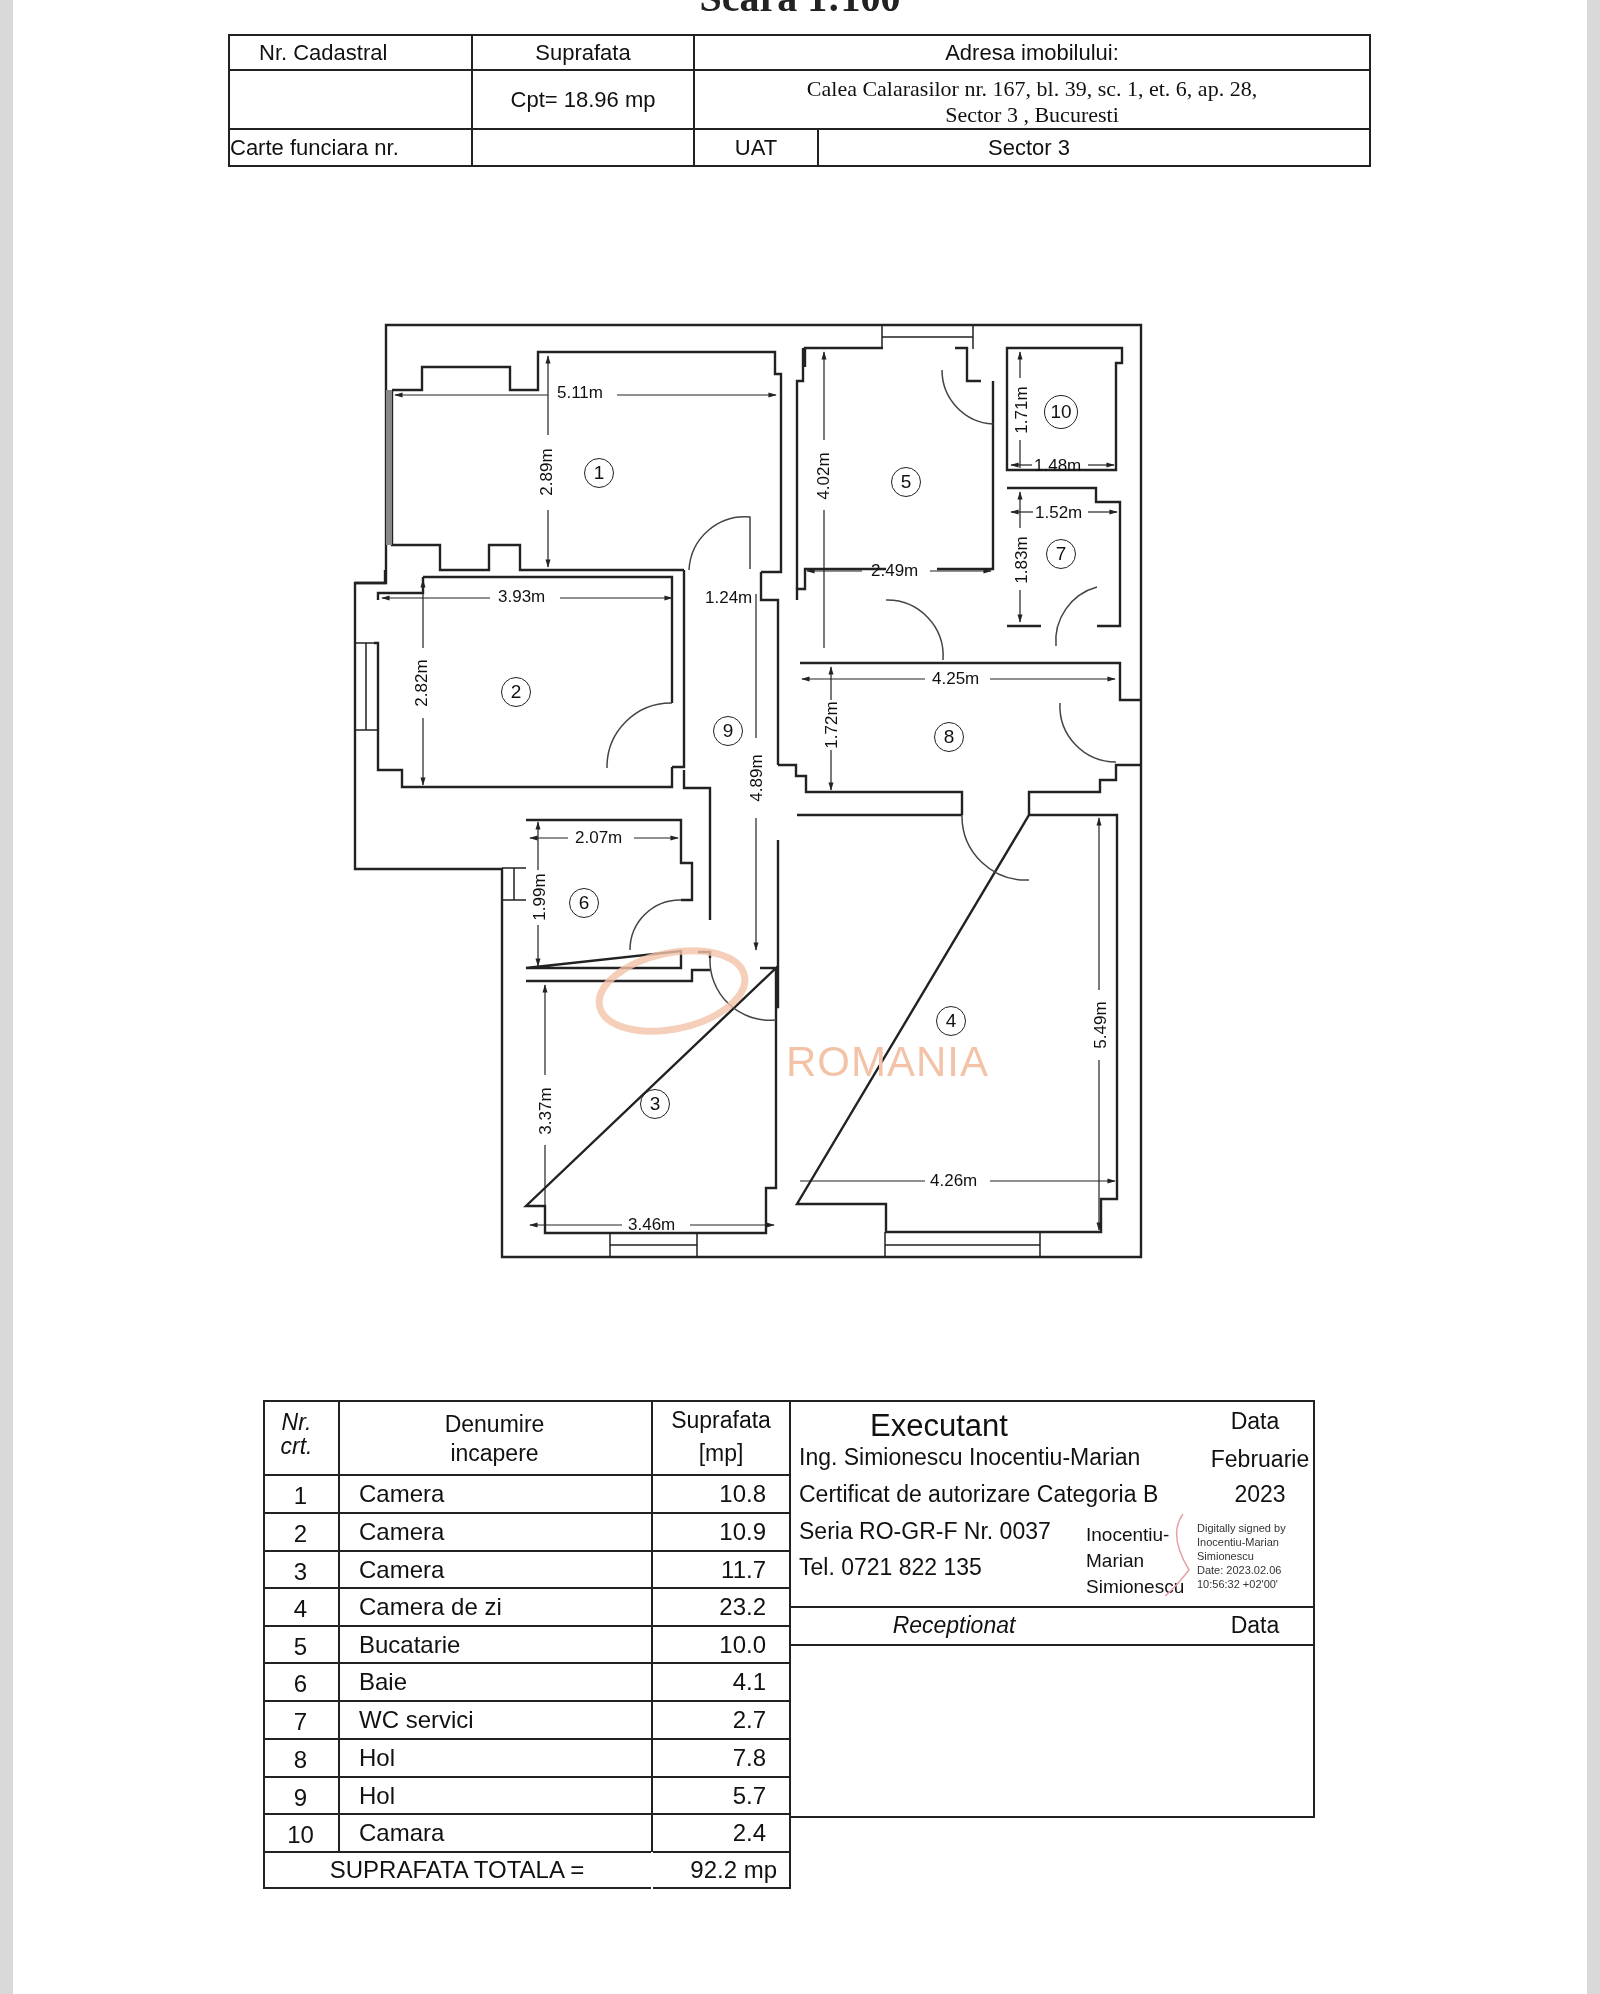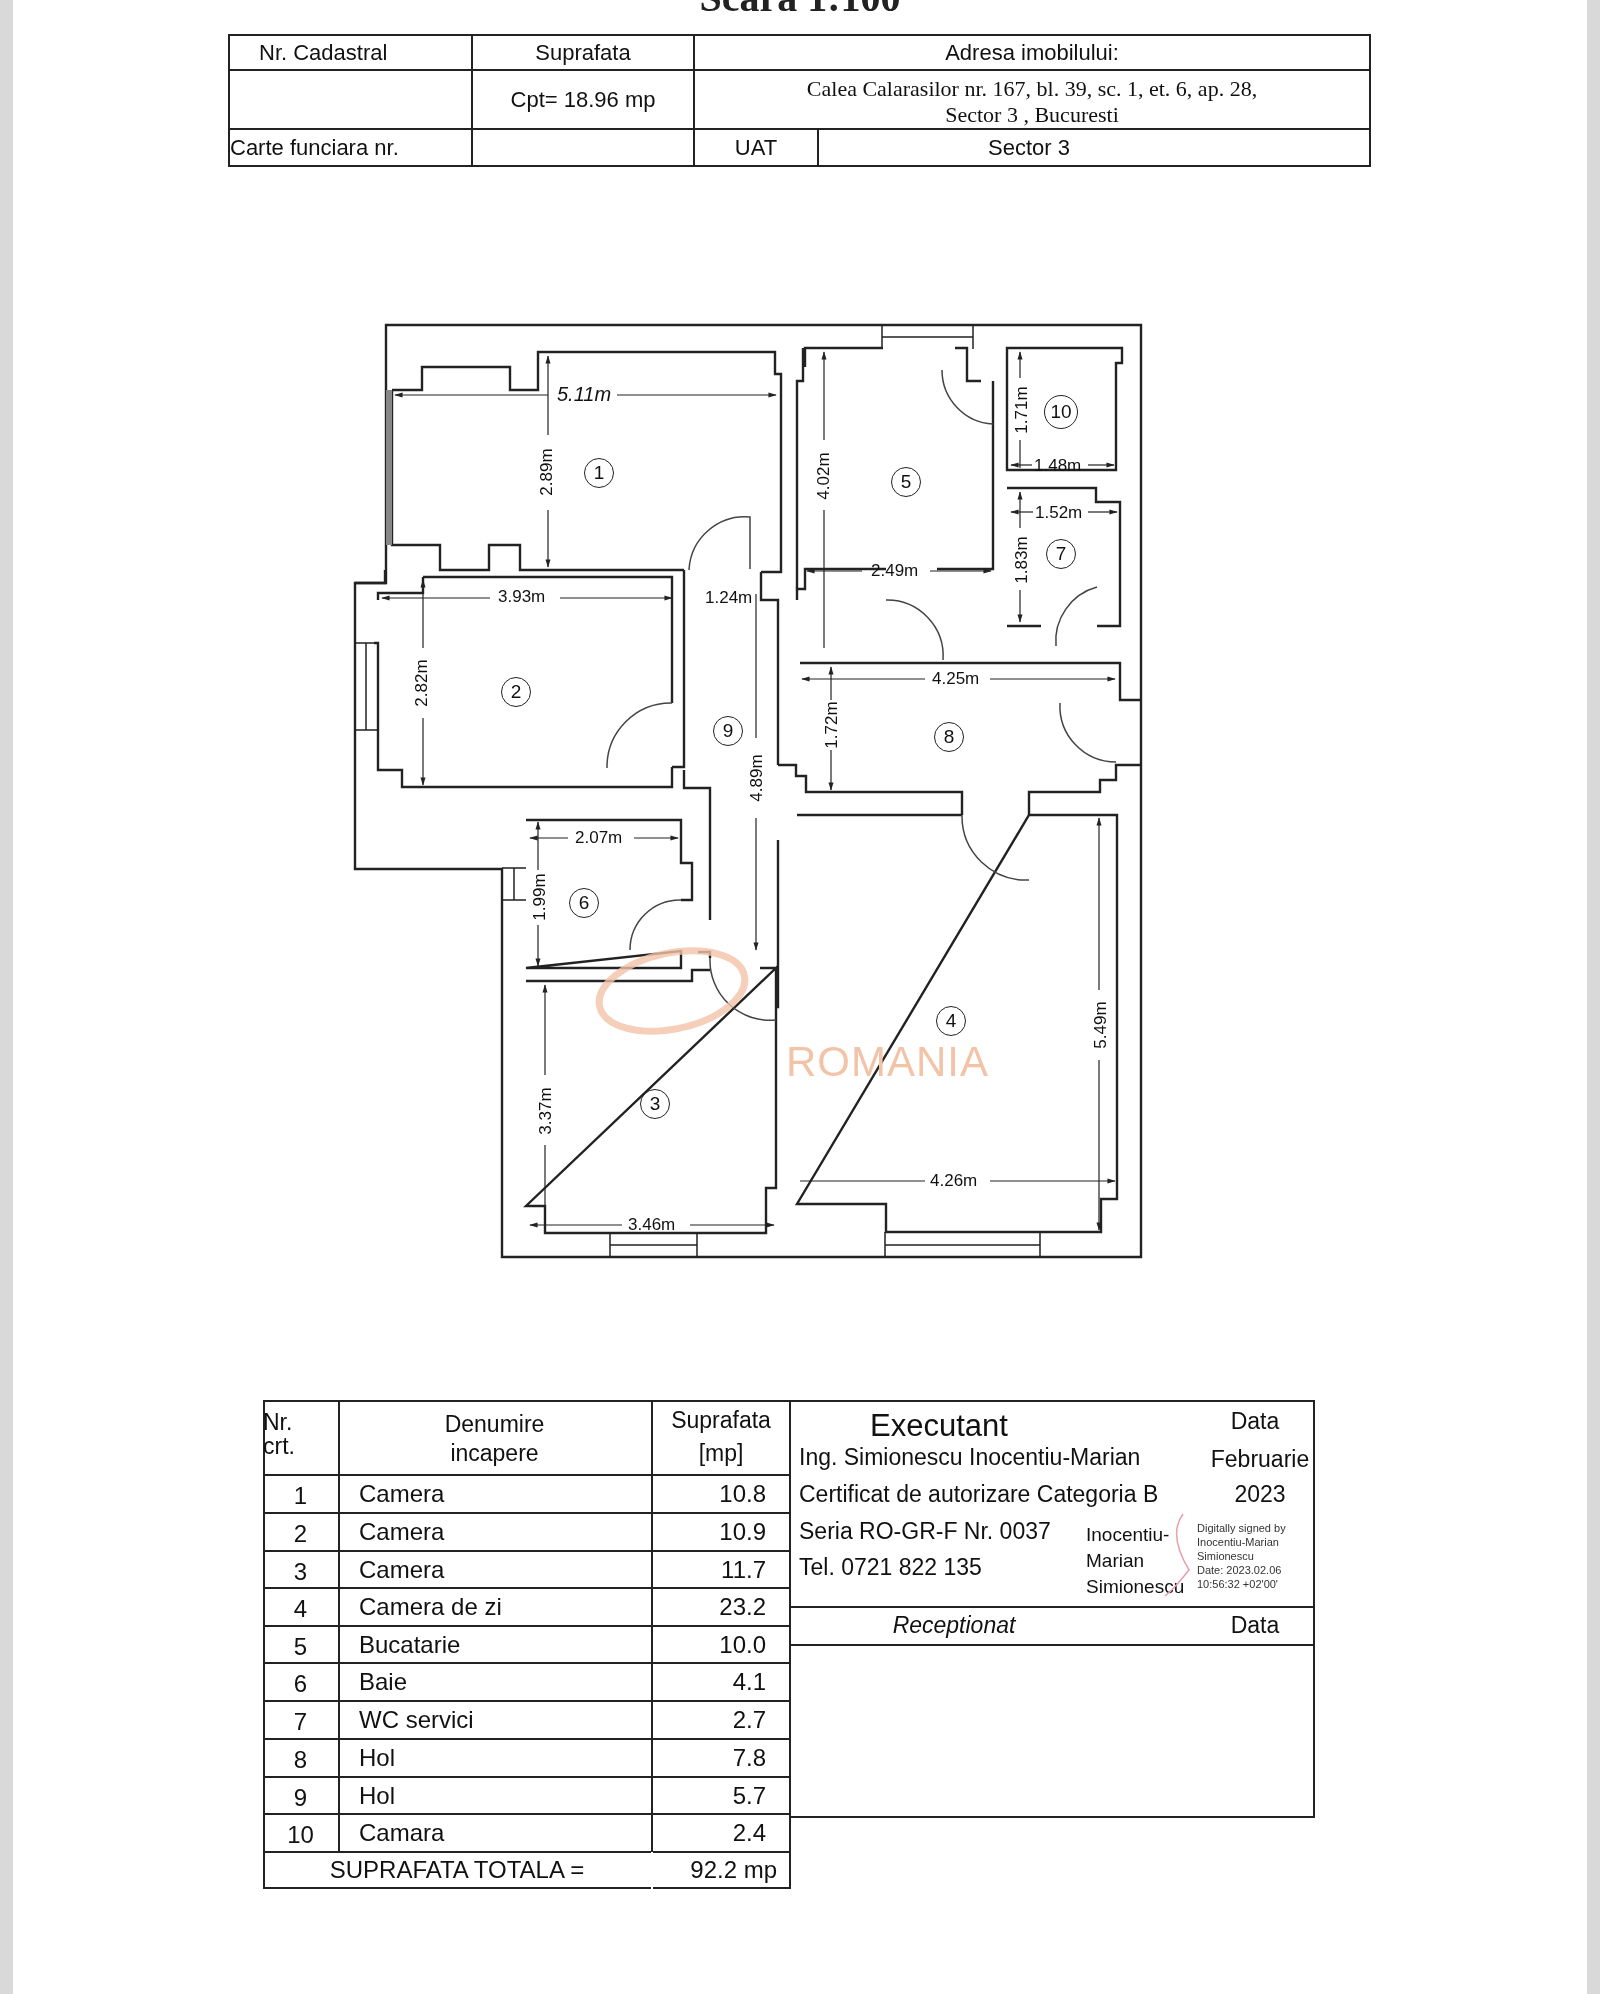--- a/index.html
+++ b/index.html
@@ -146,21 +146,21 @@
     <line x1="1099" y1="818" x2="1099" y2="990" marker-start="url(#ar)"></line>
     <line x1="1099" y1="1060" x2="1099" y2="1230" marker-end="url(#ar)"></line>
     <line x1="800" y1="1181" x2="925" y2="1181"></line>
     <line x1="990" y1="1181" x2="1115" y2="1181" marker-end="url(#ar)"></line>
   </g>
 
   <ellipse cx="672" cy="991" rx="74" ry="38" transform="rotate(-12 672 991)" fill="none" stroke="#f3c3a8" stroke-width="7" opacity="0.8"></ellipse>
 </svg>
 
 <div>
-  <div class="abs" style="left:557px;top:383px;font-size:20px;font-style:italic;">5.11m</div>
+  <div class="abs" style="left:557px;top:383px;font-size:17px;">5.11m</div>
   <div class="abs" style="left:523px;top:462px;font-size:17px;transform:rotate(-90deg);transform-origin:center;">2.89m</div>
   <div class="abs" style="left:498px;top:587px;font-size:17px;">3.93m</div>
   <div class="abs" style="left:398px;top:673px;font-size:17px;transform:rotate(-90deg);">2.82m</div>
   <div class="abs" style="left:705px;top:588px;font-size:17px;">1.24m</div>
   <div class="abs" style="left:733px;top:768px;font-size:17px;transform:rotate(-90deg);">4.89m</div>
   <div class="abs" style="left:800px;top:466px;font-size:17px;transform:rotate(-90deg);">4.02m</div>
   <div class="abs" style="left:871px;top:561px;font-size:17px;">2.49m</div>
   <div class="abs" style="left:998px;top:400px;font-size:17px;transform:rotate(-90deg);">1.71m</div>
   <div class="abs" style="left:1034px;top:456px;font-size:17px;">1.48m</div>
   <div class="abs" style="left:1035px;top:503px;font-size:17px;">1.52m</div>
@@ -189,21 +189,21 @@
 </div>
 
 <div class="abs" style="left:786px;top:1038px;font-size:42px;color:#f3c3a8;letter-spacing:1px;">ROMANIA</div>
 
 <div class="abs" style="left:263px;top:1400px;width:528px;height:489px;">
   <div class="tb" style="left:0;top:0;width:528px;height:489px;"></div>
   <div class="vline" style="left:75px;top:0;height:452px;"></div>
   <div class="vline" style="left:388px;top:0;height:489px;"></div>
   <div class="hline" style="left:0;top:74px;width:528px;"></div>
 
-  <div class="abs" style="left:0;top:10px;width:67px;font-size:23px;line-height:24px;">
+  <div class="abs" style="left:0;top:10px;width:67px;text-align:center;font-size:23px;line-height:24px;font-style:italic;">
     <div>Nr.</div>
     <div>crt.</div>
   </div>
   <div class="abs" style="left:75px;top:10px;width:313px;text-align:center;font-size:23px;line-height:29px;">
     <div>Denumire</div>
     <div>incapere</div>
   </div>
   <div class="abs" style="left:388px;top:4px;width:140px;text-align:center;font-size:23px;line-height:33px;">
     <div>Suprafata</div>
     <div>[mp]</div>

